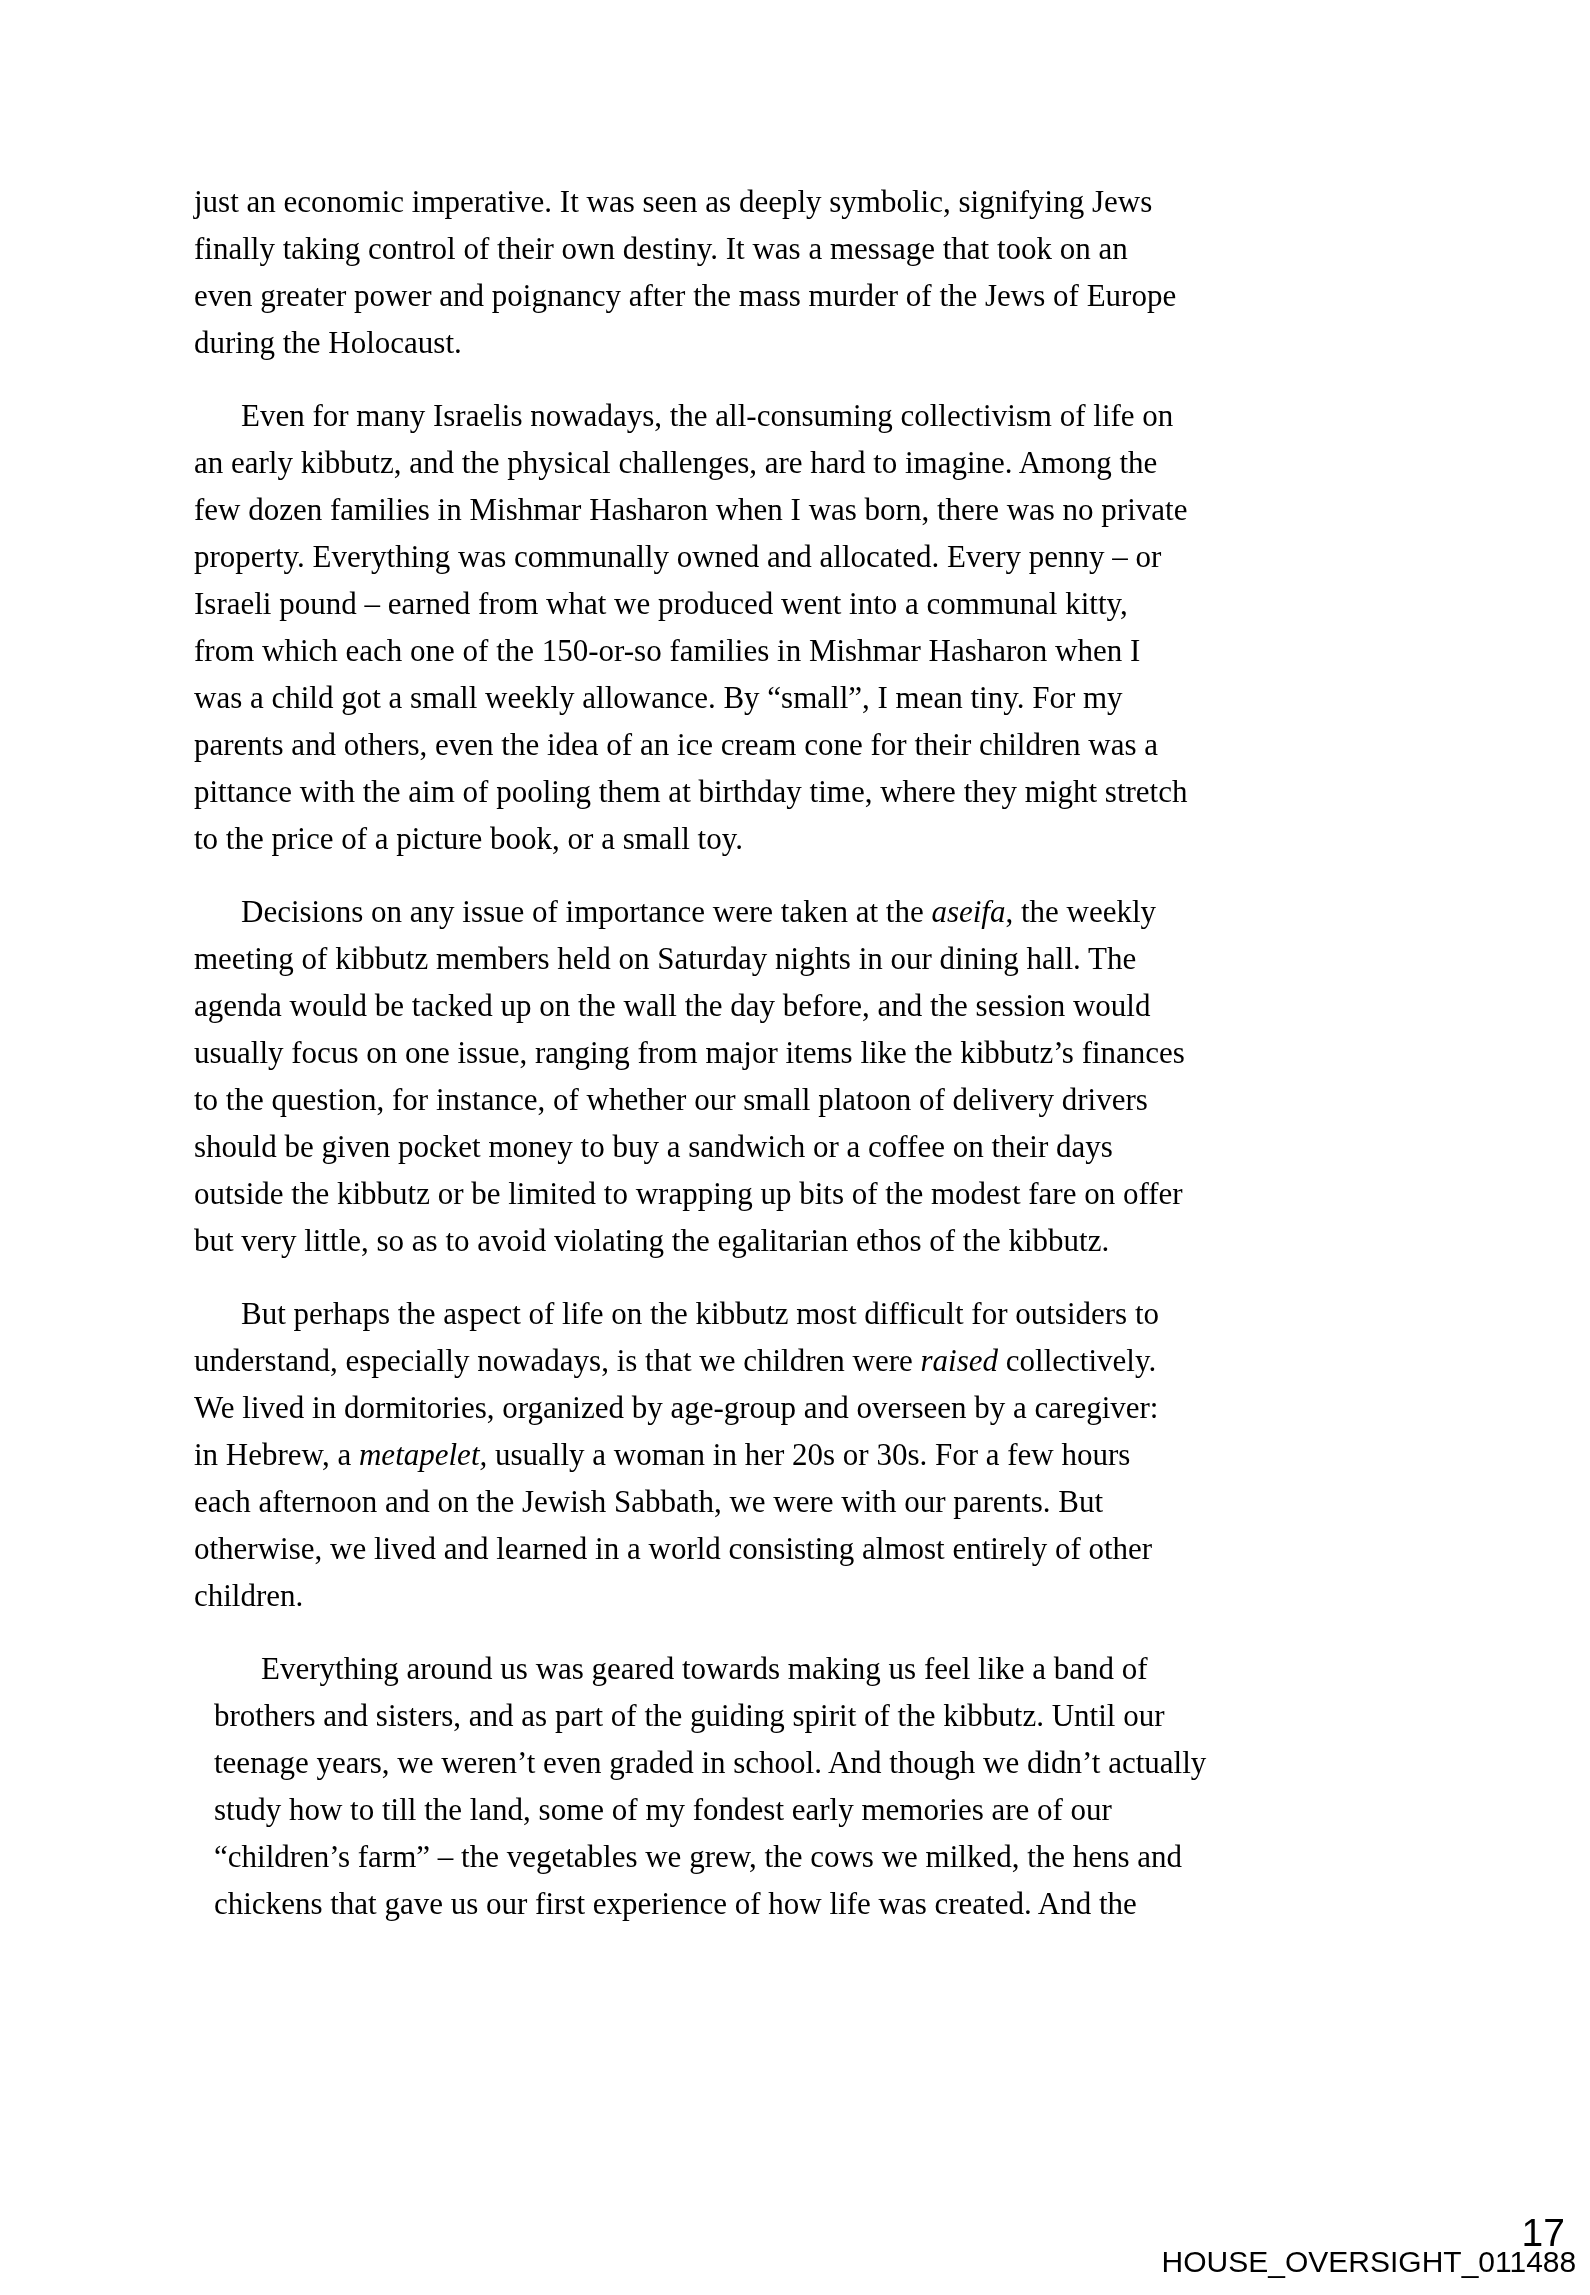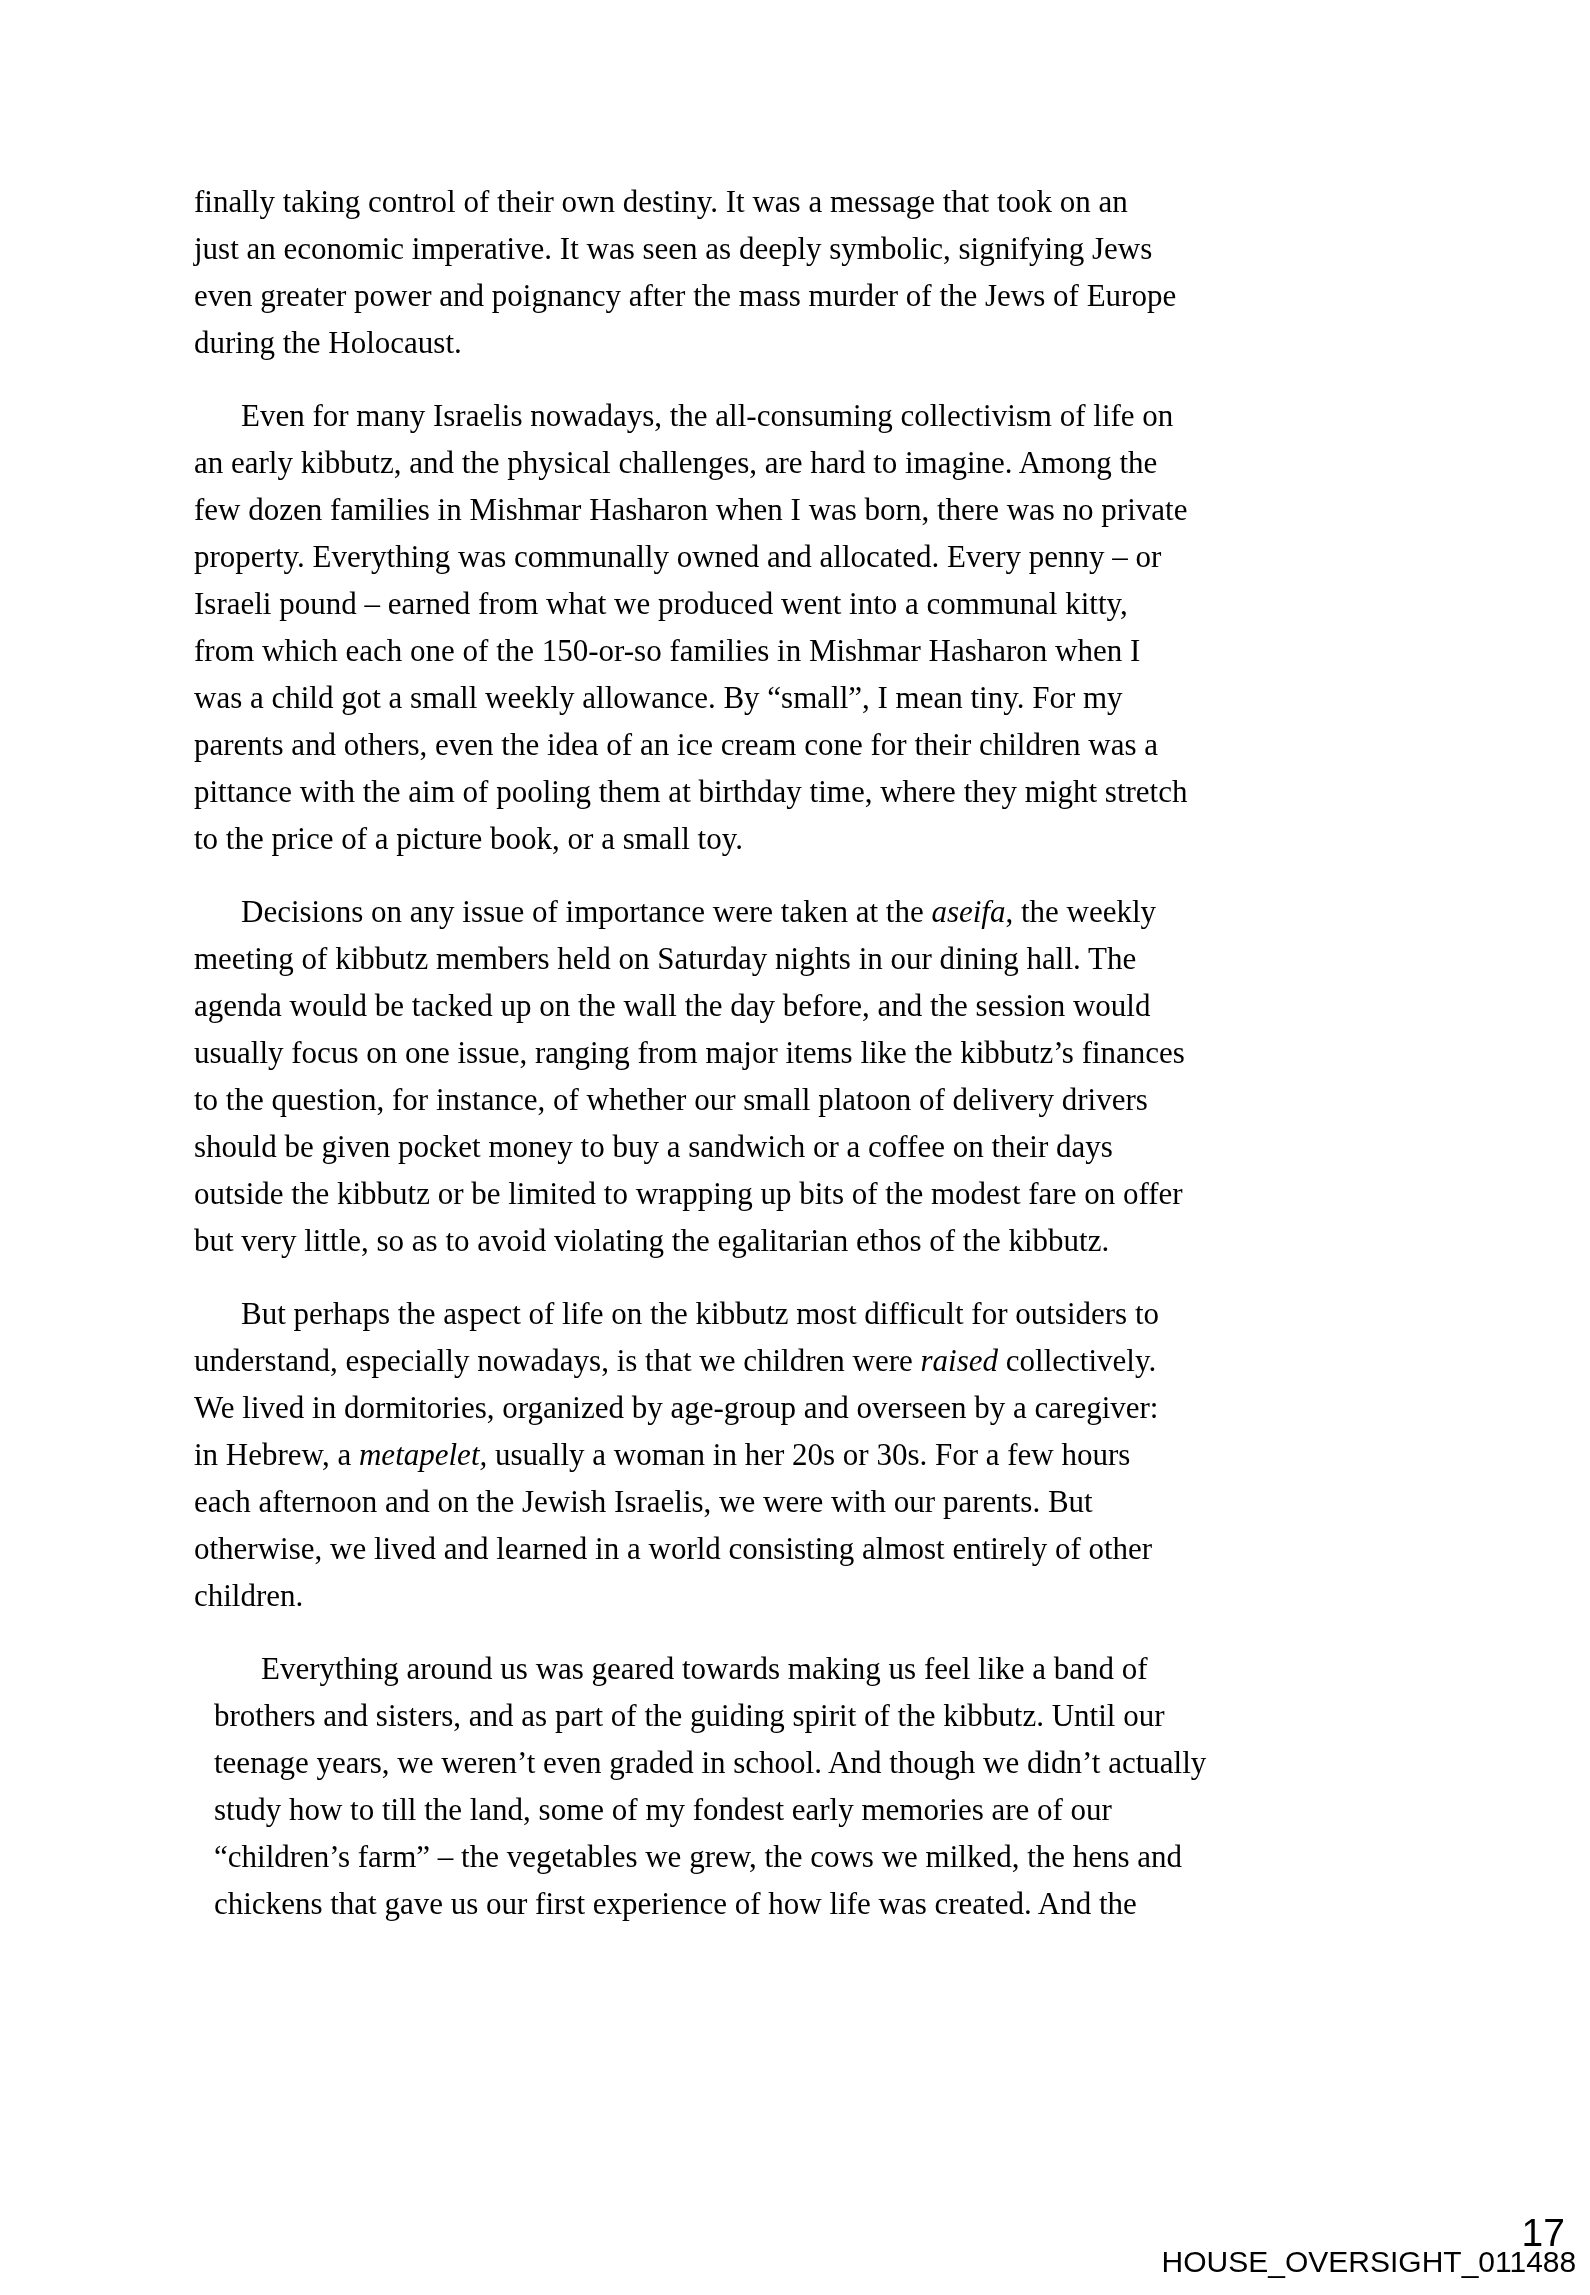--- a/index.html
+++ b/index.html
@@ -60,22 +60,22 @@
     line-height: 1;
     text-align: right;
   }
 </style>
 </head>
 <body>
 
 <div class="page">
   <div id="body-text" class="body-text">
       <div class="paragraph">
+        <div class="text-line">just an economic imperative. It was seen as deeply symbolic, signifying Jews</div>
         <div class="text-line">finally taking control of their own destiny. It was a message that took on an</div>
-        <div class="text-line">just an economic imperative. It was seen as deeply symbolic, signifying Jews</div>
         <div class="text-line">even greater power and poignancy after the mass murder of the Jews of Europe</div>
         <div class="text-line">during the Holocaust.</div>
       </div>
       <div class="paragraph indented">
         <div class="text-line">Even for many Israelis nowadays, the all-consuming collectivism of life on</div>
         <div class="text-line">an early kibbutz, and the physical challenges, are hard to imagine. Among the</div>
         <div class="text-line">few dozen families in Mishmar Hasharon when I was born, there was no private</div>
         <div class="text-line">property. Everything was communally owned and allocated. Every penny – or</div>
         <div class="text-line">Israeli pound – earned from what we produced went into a communal kitty,</div>
         <div class="text-line">from which each one of the 150-or-so families in Mishmar Hasharon when I</div>
@@ -92,21 +92,21 @@
         <div class="text-line">to the question, for instance, of whether our small platoon of delivery drivers</div>
         <div class="text-line">should be given pocket money to buy a sandwich or a coffee on their days</div>
         <div class="text-line">outside the kibbutz or be limited to wrapping up bits of the modest fare on offer</div>
         <div class="text-line">but very little, so as to avoid violating the egalitarian ethos of the kibbutz.</div>
       </div>
       <div class="paragraph indented">
         <div class="text-line">But perhaps the aspect of life on the kibbutz most difficult for outsiders to</div>
         <div class="text-line"><span>understand, especially nowadays, is that we children were </span><i>raised</i><span> collectively.</span></div>
         <div class="text-line">We lived in dormitories, organized by age-group and overseen by a caregiver:</div>
         <div class="text-line"><span>in Hebrew, a </span><i>metapelet,</i><span> usually a woman in her 20s or 30s. For a few hours</span></div>
-        <div class="text-line">each afternoon and on the Jewish Israelis, we were with our parents. But</div>
+        <div class="text-line">each afternoon and on the Jewish Sabbath, we were with our parents. But</div>
         <div class="text-line">otherwise, we lived and learned in a world consisting almost entirely of other</div>
         <div class="text-line">children.</div>
       </div>
       <div class="paragraph indented">
         <div class="text-line">Everything around us was geared towards making us feel like a band of</div>
         <div class="text-line">brothers and sisters, and as part of the guiding spirit of the kibbutz. Until our</div>
         <div class="text-line">teenage years, we weren’t even graded in school. And though we didn’t actually</div>
         <div class="text-line">study how to till the land, some of my fondest early memories are of our</div>
         <div class="text-line">“children’s farm” – the vegetables we grew, the cows we milked, the hens and</div>
         <div class="text-line">chickens that gave us our first experience of how life was created. And the</div>

